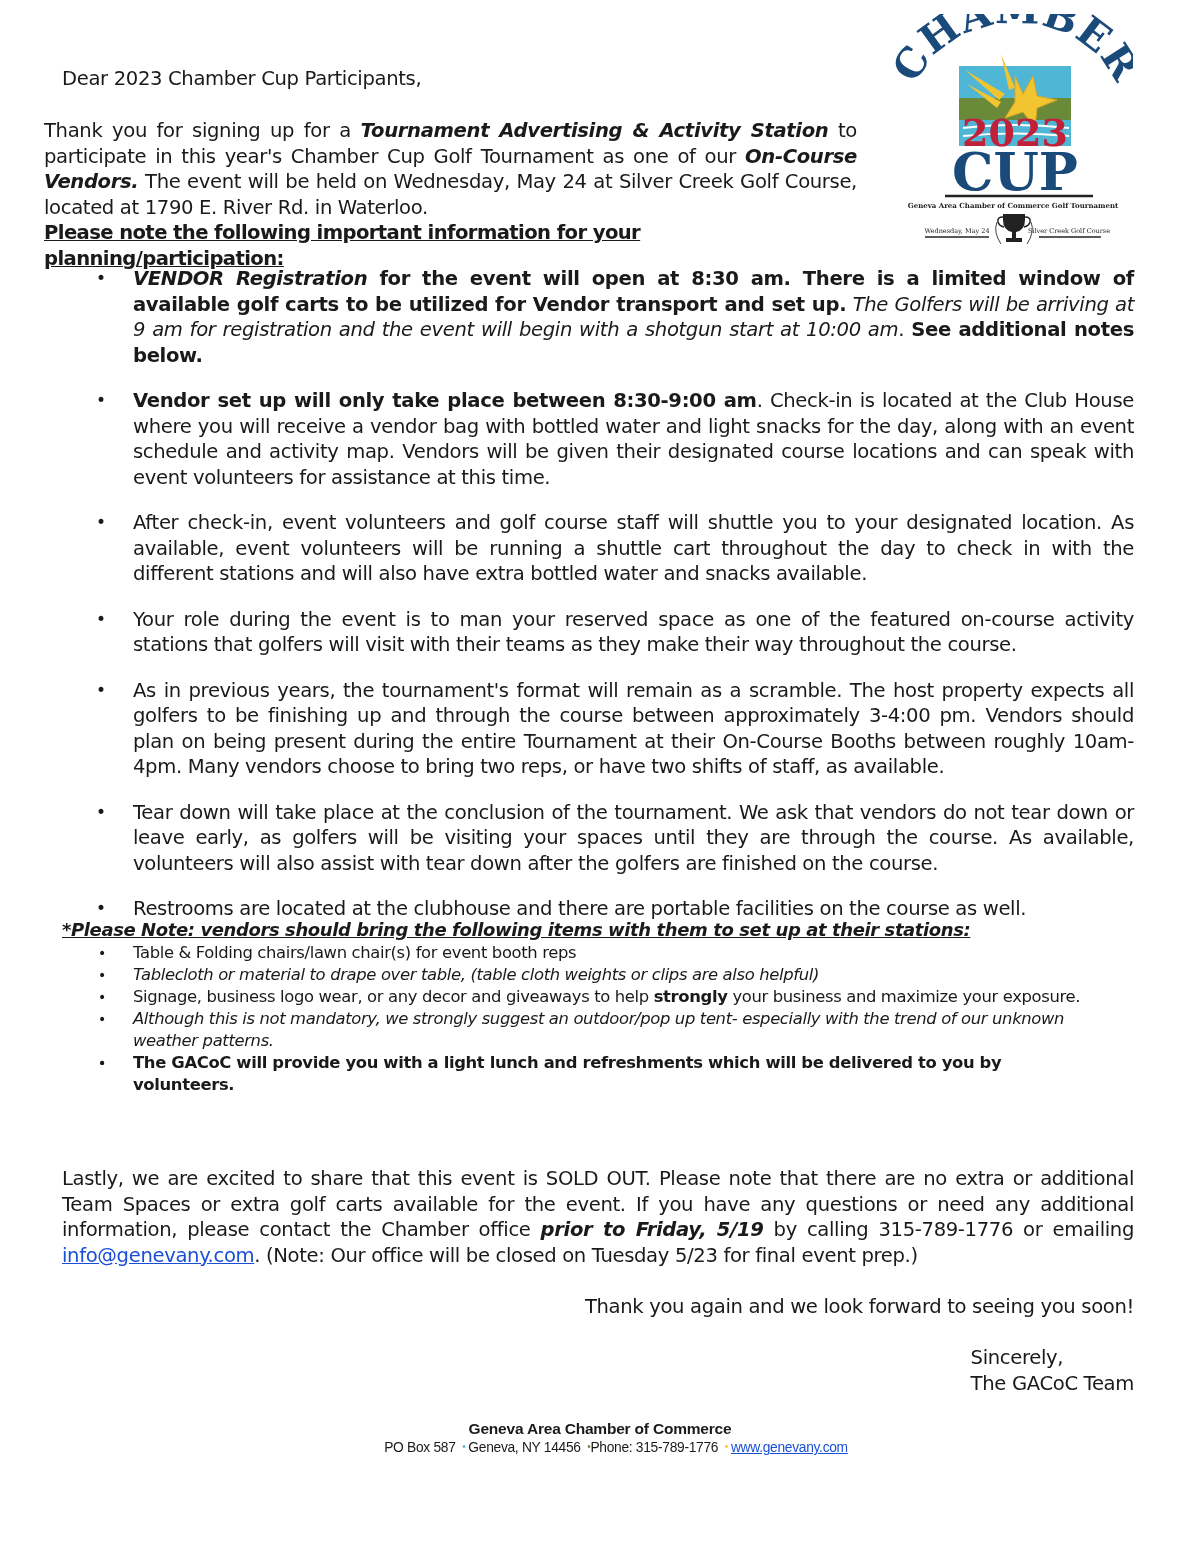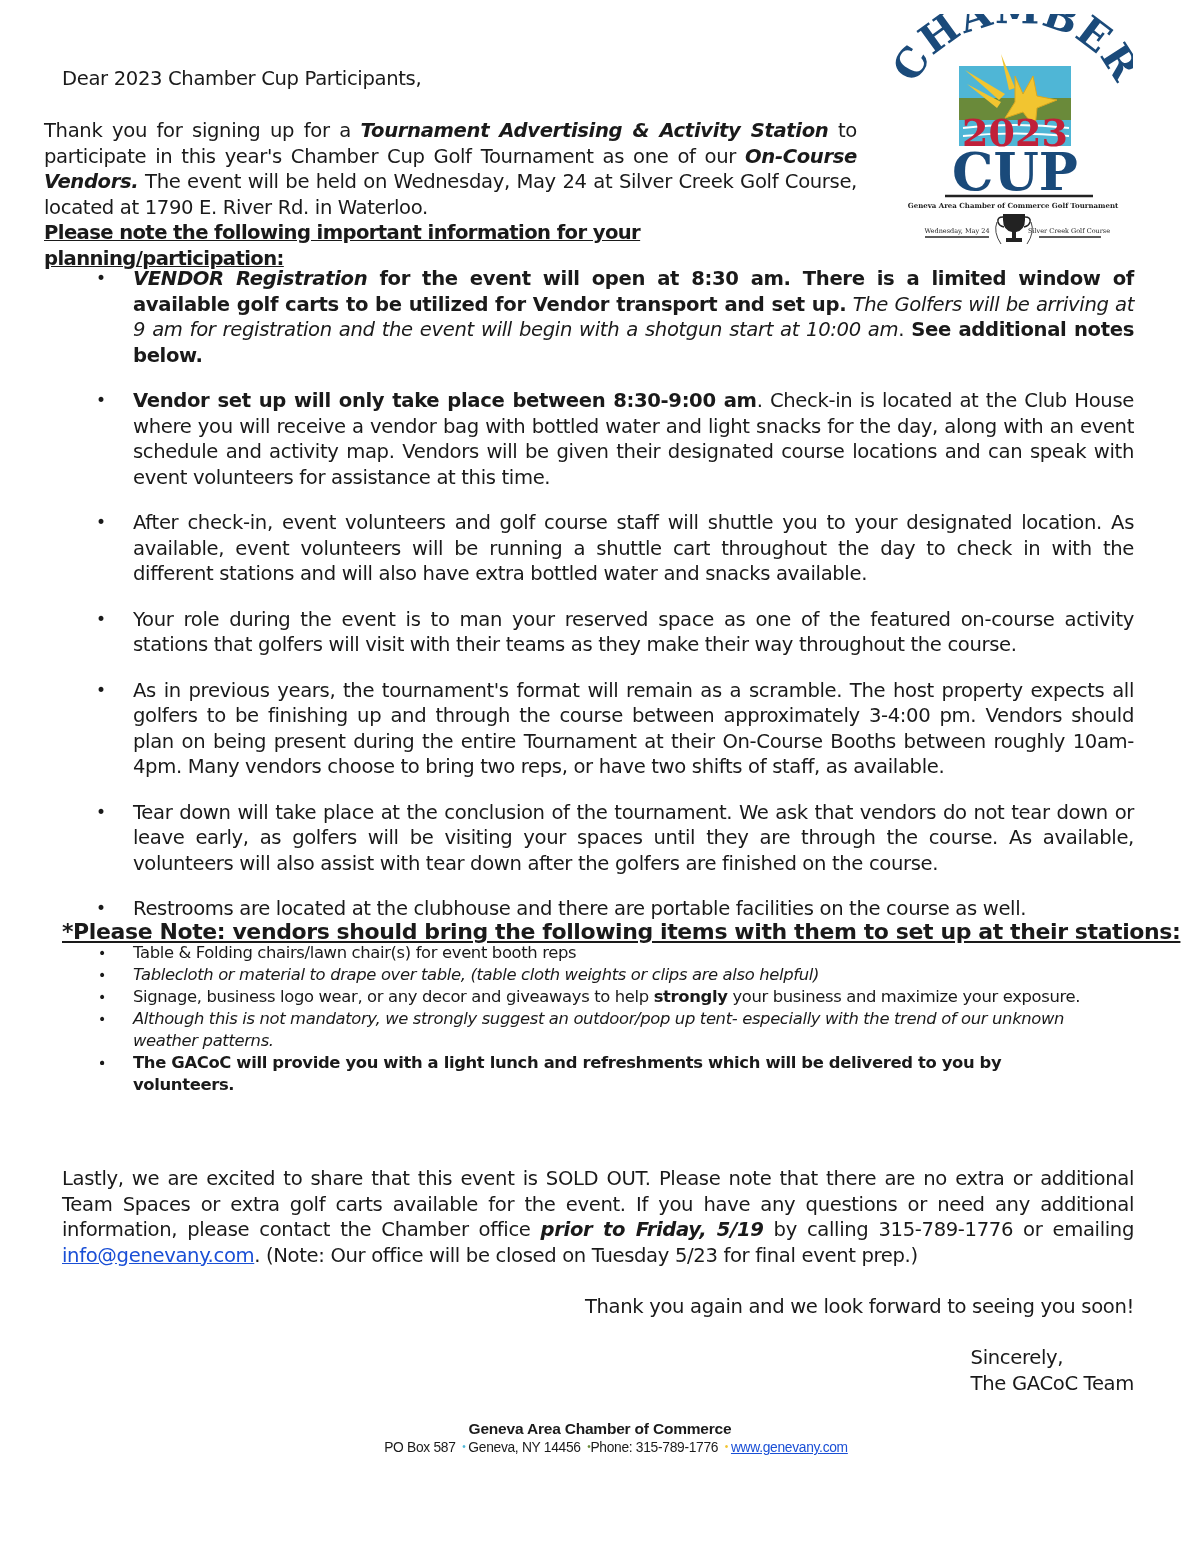--- a/index.html
+++ b/index.html
@@ -17,21 +17,21 @@
   
   .txt { font-size: 19.6px; line-height: 25.5px; letter-spacing: -0.35px; }
   .salutation { position: absolute; left: 62px; top: 66px; text-align: center; }
   .intro { position: absolute; left: 44px; top: 118px; width: 813px; text-align: justify; }
   .intro .ul-heading { display: block; text-align: left; font-weight: bold; text-decoration: underline; letter-spacing: -0.6px; }
 
   .main-list { position: absolute; left: 62px; top: 266px; width: 1072px; list-style: none; }
   .main-list li { position: relative; padding-left: 71px; text-align: justify; margin-bottom: 20px; }
   .main-list li .bullet { position: absolute; left: 34px; top: 0; font-size: 17px; }
 
-  .note-heading { position: absolute; left: 62px; top: 919px; font-size: 22px; font-weight: bold; text-decoration: underline; letter-spacing: -0.4px; }
+  .note-heading { position: absolute; left: 62px; top: 919px; font-size: 18px; font-weight: bold; font-style: italic; text-decoration: underline; letter-spacing: -0.4px; }
   .items-list { position: absolute; left: 62px; top: 942px; width: 1020px; list-style: none; }
   .items-list li { position: relative; padding-left: 71px; font-size: 16.4px; line-height: 22px; letter-spacing: -0.35px; }
   .items-list li .bullet { position: absolute; left: 36px; top: 0; font-size: 14px; }
 
   .closing { position: absolute; left: 62px; top: 1166px; width: 1072px; text-align: justify; }
   .thanks { position: absolute; right: 66px; top: 1294px; text-align: right; }
   .signoff { position: absolute; right: 66px; top: 1345px; text-align: left; }
 
   b, .b { font-weight: bold; }
   i, .i { font-style: italic; }

